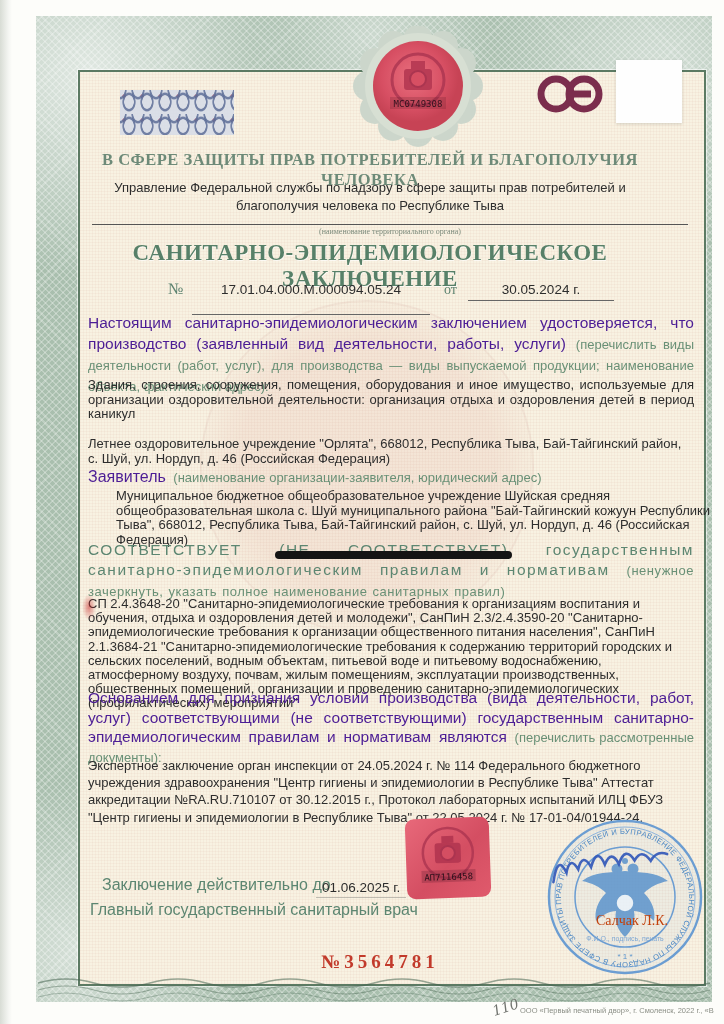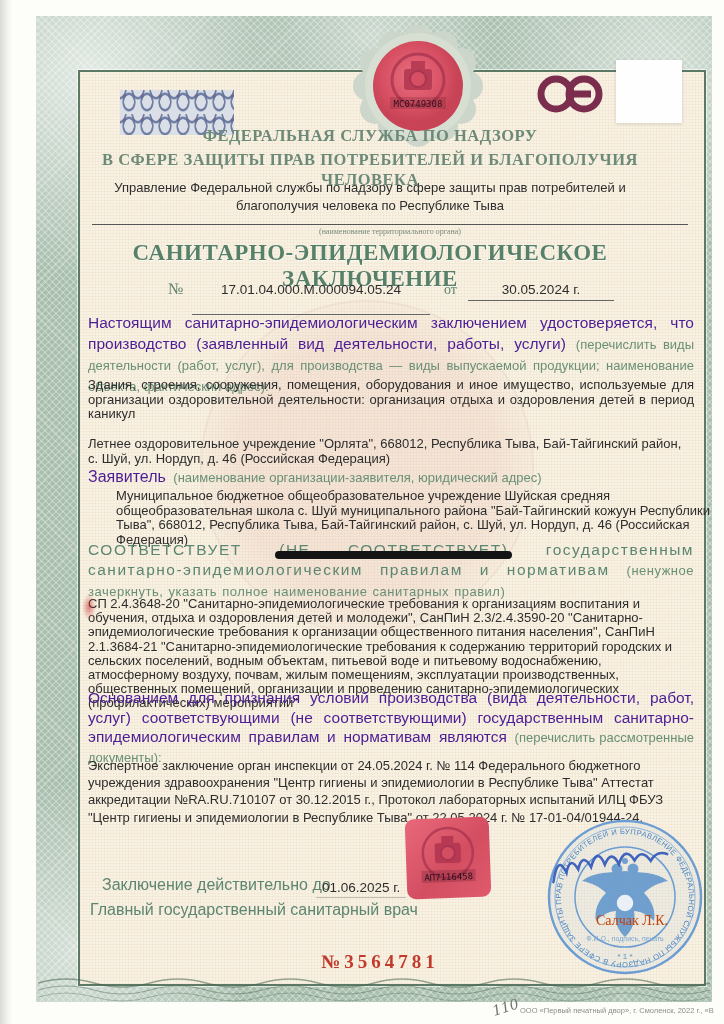--- a/index.html
+++ b/index.html
@@ -130,21 +130,20 @@
   </svg>
 
   <svg class="se-logo" viewBox="0 0 78 52">
     <circle cx="22" cy="26" r="15" fill="none" stroke="#7b2d4d" stroke-width="7"></circle>
     <circle cx="50" cy="26" r="15" fill="none" stroke="#7b2d4d" stroke-width="7"></circle>
     <line x1="40" y1="26" x2="57" y2="26" stroke="#7b2d4d" stroke-width="7"></line>
   </svg>
 
   <div class="white-patch"></div>
 
-  <div class="hdr" style="top:126px;">ФЕДЕРАЛЬНАЯ СЛУЖБА ПО НАДЗОРУ</div>
   <div class="hdr" style="top:150px;">В СФЕРЕ ЗАЩИТЫ ПРАВ ПОТРЕБИТЕЛЕЙ И БЛАГОПОЛУЧИЯ  ЧЕЛОВЕКА</div>
   <div class="org" style="top:179px;">Управление Федеральной службы по надзору в сфере защиты прав потребителей и благополучия человека по Республике Тыва</div>
   <div class="rule"></div>
   <div class="rule-cap">(наименование территориального органа)</div>
 
   <div class="title">САНИТАРНО-ЭПИДЕМИОЛОГИЧЕСКОЕ ЗАКЛЮЧЕНИЕ</div>
 
   <div class="num-row">
     <span class="num-label">№</span>
     <span class="num-val">17.01.04.000.М.000094.05.24</span>

